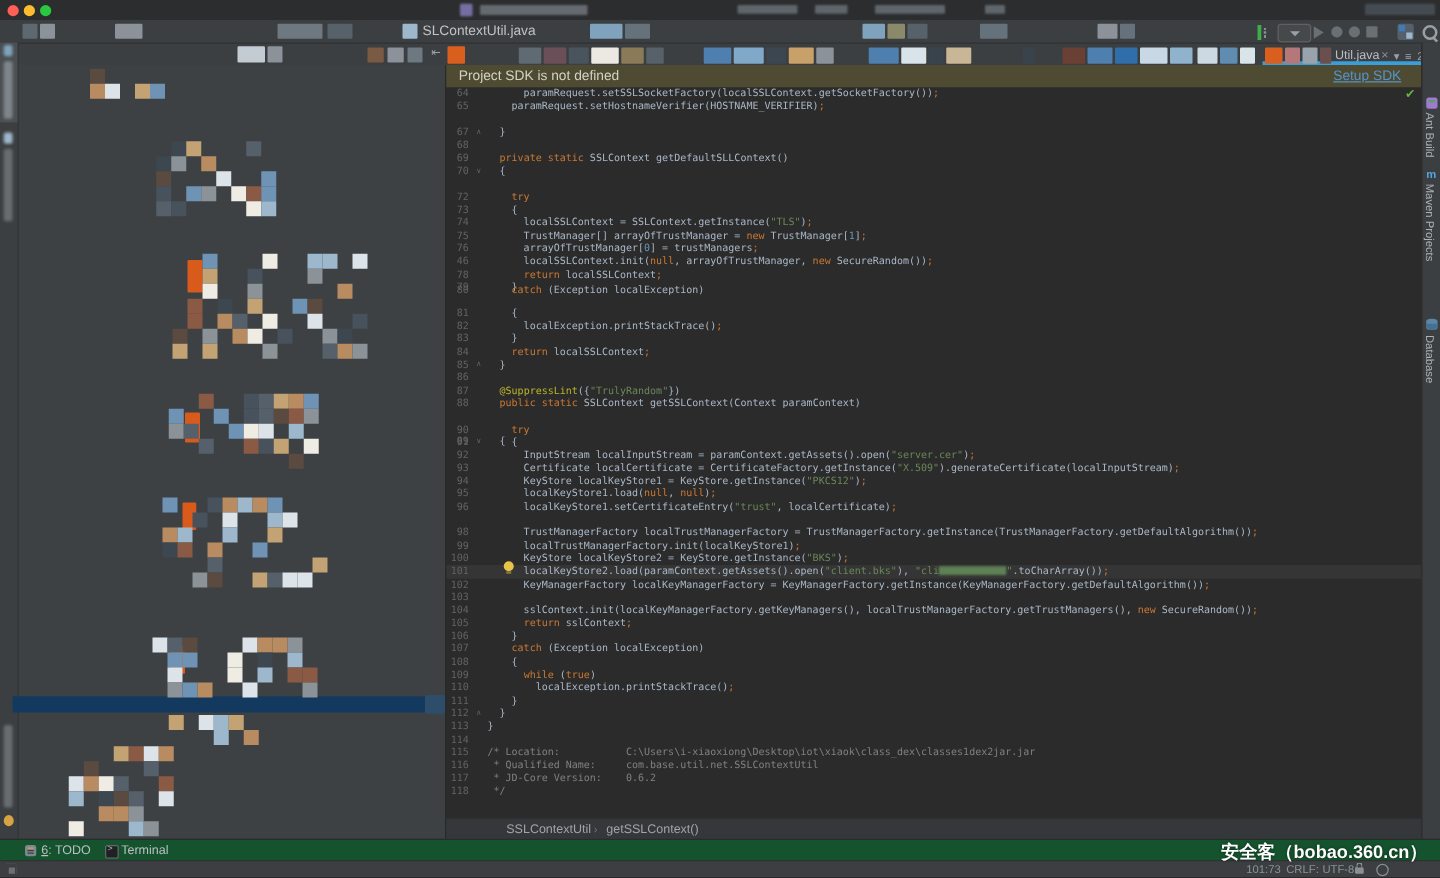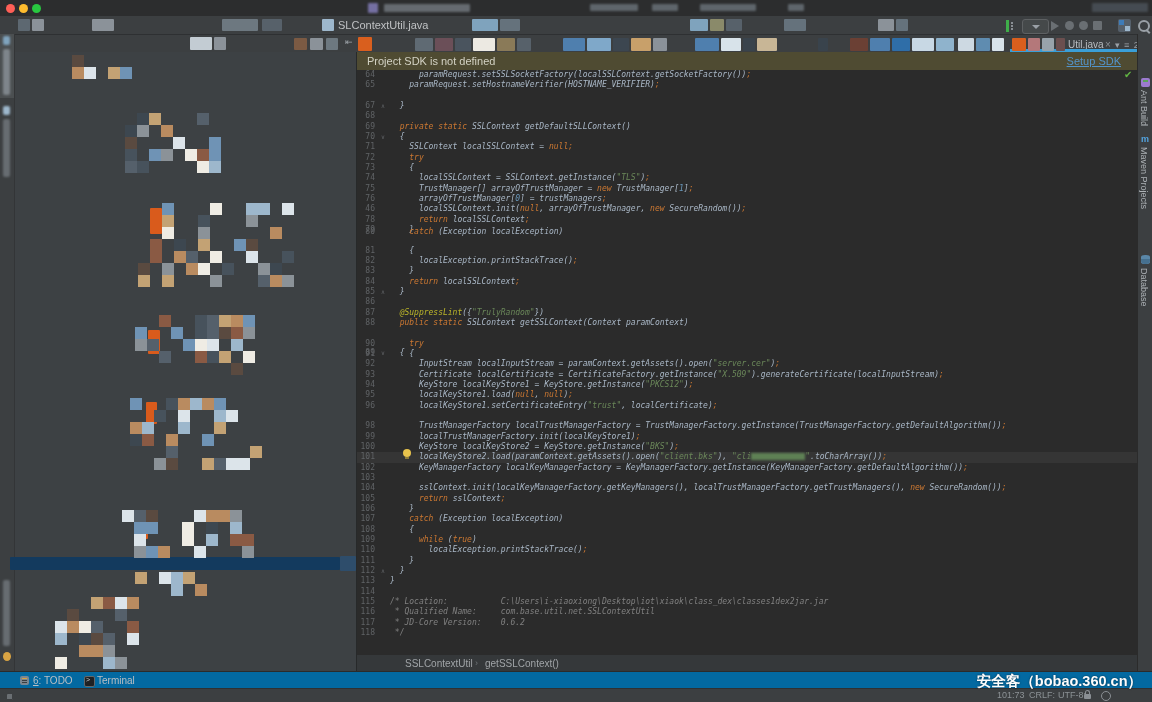--- a/index.html
+++ b/index.html
@@ -43,42 +43,42 @@
   
   #sdk-banner{left:357px;top:52px;width:780px;height:18px;background:#4f4b32;}
   #banner-msg{left:10px;top:0;height:18px;line-height:18px;font-size:11px;color:#d3d2c4;}
   #banner-action{right:16px;top:0;height:18px;line-height:18px;font-size:11px;color:#5394ca;text-decoration:underline;cursor:pointer;}
   
   #editor{left:357px;top:70px;width:780px;height:584px;background:#2b2b2b;overflow:hidden;}
   .code-line{position:absolute;left:0;width:780px;height:11px;}
   .code-line.current{background:rgba(255,255,255,.05);}
   .gut{position:absolute;left:-4px;width:22px;text-align:right;font-family:"DejaVu Sans Mono",monospace;font-size:8px;color:#606366;line-height:10.3px;}
   .fold{position:absolute;left:21px;width:10px;font-size:6px;color:#606366;line-height:10.3px;text-align:center;}
-  .src{position:absolute;left:33px;white-space:pre;font-family:"DejaVu Sans Mono",monospace;font-size:8px;line-height:10.3px;font-style:italic;}
+  .src{position:absolute;left:33px;white-space:pre;font-family:"DejaVu Sans Mono",monospace;font-size:8px;line-height:10.3px;}
   .sp{color:#a9b7c6;} .sk{color:#cc7832;} .ss{color:#6a8759;} .sn{color:#6897bb;}
   .sc{color:#808080;} .sa{color:#bbb529;}
   .sr{display:inline-block;width:54px;height:7px;background:#5e8054;filter:blur(1px);vertical-align:-1px;}
   .sr.small{width:44px;}
   #bulb{left:403px;top:449px;width:8px;height:8px;border-radius:50%;background:#e8c34c;}
   #bulb:after{content:"";position:absolute;left:2px;top:8px;width:4px;height:2px;background:#8a7a3a;}
   #inspection-ok{left:1124px;top:69px;font-size:10px;color:#62b543;}
   
   #breadcrumbs{left:357px;top:654px;width:780px;height:17px;background:#35383a;border-top:1px solid #2b2b2b;}
   #breadcrumbs .bc{position:absolute;top:0;height:17px;line-height:17px;font-size:10px;color:#a0a4a7;}
   #bc-sep{position:absolute;left:118px;top:0;height:17px;line-height:17px;font-size:9px;color:#6f7478;}
   
   #right-stripe{left:1137px;top:34px;width:15px;height:654px;background:#3c3f41;border-left:1px solid #2b2b2b;}
   .vlabel{position:absolute;left:11px;font-size:9px;color:#adb2b6;white-space:nowrap;transform:rotate(90deg);transform-origin:0 0;}
   #ant-icon{left:3px;top:44px;width:9px;height:9px;background:#9c7bd0;border-radius:2px;}
   #ant-icon:after{content:"";position:absolute;left:2px;top:2px;width:5px;height:2px;background:#5ba35b;}
   #maven-icon{left:3px;top:100px;width:9px;height:10px;color:#53a4e0;font-size:9px;font-weight:bold;line-height:10px;}
   #db-icon{left:3px;top:221px;width:9px;height:9px;background:#5a87a8;border-radius:4px/2px;}
   #db-icon:after{content:"";position:absolute;left:0;top:4px;width:9px;height:5px;background:#46708f;border-radius:0 0 4px 4px;}
   
-  #bottom-bar{left:0;top:671px;width:1152px;height:17px;background:#0369a1;border-top:1px solid #2b2b2b;}
+  #bottom-bar{left:0;top:671px;width:1152px;height:17px;background:#14532d;border-top:1px solid #2b2b2b;}
   .tw-btn{position:absolute;top:0;height:17px;line-height:17px;font-size:10px;color:#bbbfc3;cursor:pointer;}
   #todo-icon{left:20px;top:4px;width:9px;height:9px;background:#7c8790;border-radius:2px;}
   #todo-icon:after{content:"";position:absolute;left:2px;top:2px;width:5px;height:1px;background:#d8a343;box-shadow:0 2px 0 #3c3f41,0 4px 0 #3c3f41;}
   #terminal-icon{left:84px;top:4px;width:9px;height:9px;background:#1f2123;border:1px solid #63676a;border-radius:2px;}
   #terminal-icon:after{content:">";position:absolute;left:1px;top:-1px;font-size:7px;color:#c8ccd0;}
   u.mn{text-decoration:underline;}
   #status-bar{left:0;top:688px;width:1152px;height:14px;background:#3c3f41;border-top:1px solid #2f3133;}
   #switcher-icon{left:4px;top:691px;width:9px;height:9px;background:#6a6f73;border-radius:1px;box-shadow:inset 0 0 0 1px #3c3f41,inset 3px 3px 0 #3c3f41;}
   .stat{position:absolute;top:0;height:13px;line-height:13px;font-size:9px;color:#8c9296;cursor:pointer;}
   #lock-icon{left:1084px;top:694px;width:7px;height:5px;background:#8a8f94;border-radius:1px;}
@@ -166,24 +166,20 @@
         <span class="src"></span>
       </div>
       <div class="code-line" style="top: 51.665px;">
         <span class="gut">69</span>
         <span class="src"><span class="sp">  </span><span class="sk">private static</span><span class="sp"> SSLContext getDefaultSLLContext()</span></span>
       </div>
       <div class="code-line" style="top: 61.998px; padding-left: 24px;">
         <span class="gut">70</span>
         <span class="fold">∨</span>
         <span class="src"><span class="sp">  {</span></span>
-      </div>
-      <div class="code-line" style="top: 72.331px;">
-        <span class="gut">71</span>
-        <span class="src"><span class="sp">    SSLContext localSSLContext = </span><span class="sk">null</span><span class="sk">;</span></span>
       </div>
       <div class="code-line" style="top: 82.664px;">
         <span class="gut">72</span>
         <span class="src"><span class="sp">    </span><span class="sk">try</span></span>
       </div>
       <div class="code-line" style="top: 92.997px;">
         <span class="gut">73</span>
         <span class="src"><span class="sp">    {</span></span>
       </div>
       <div class="code-line" style="top: 103.33px;">

